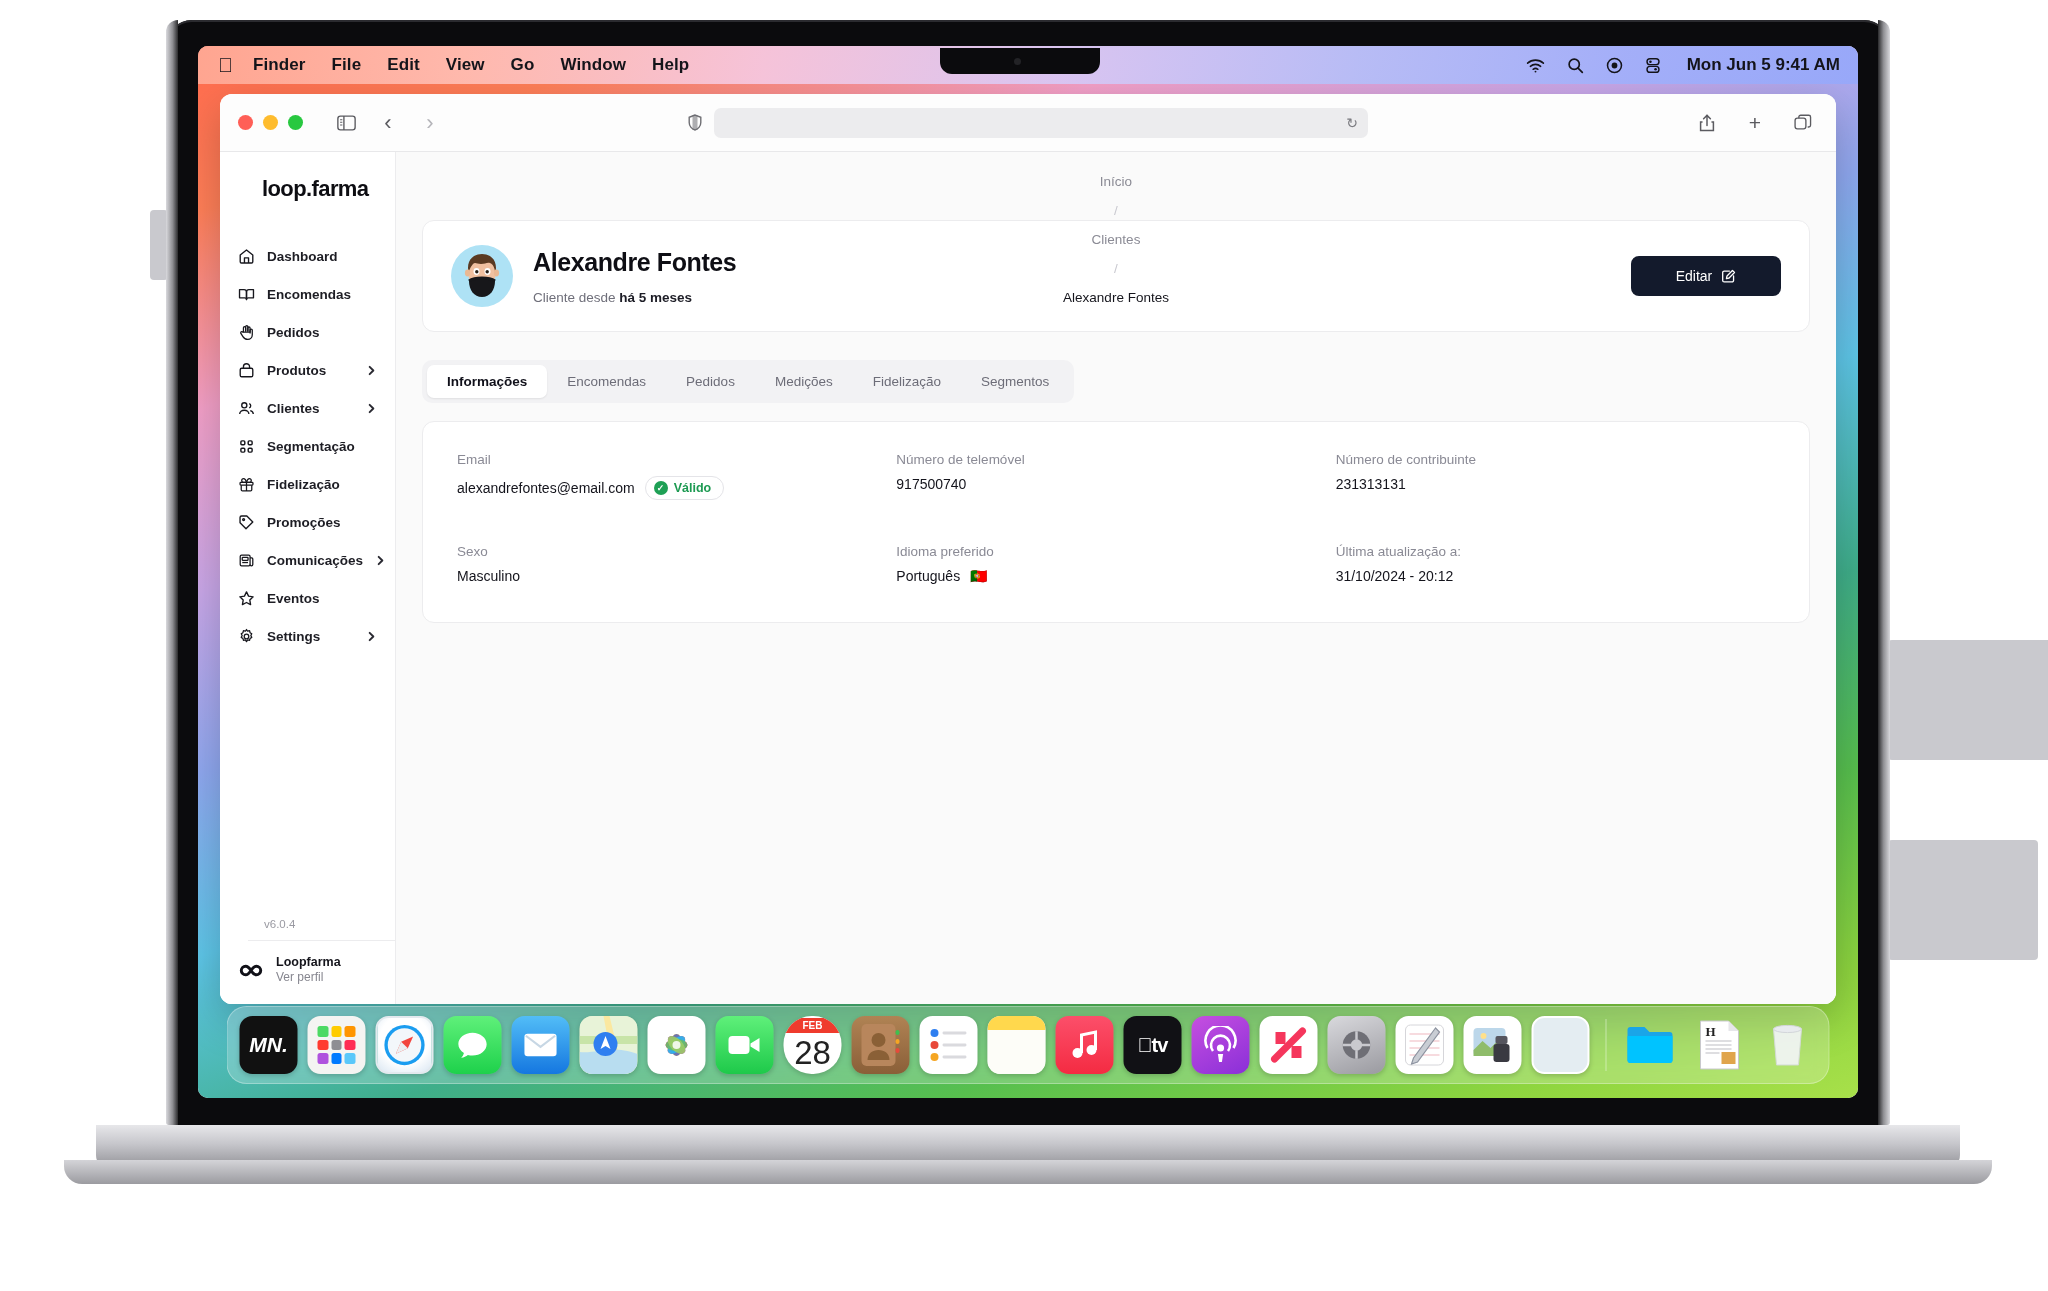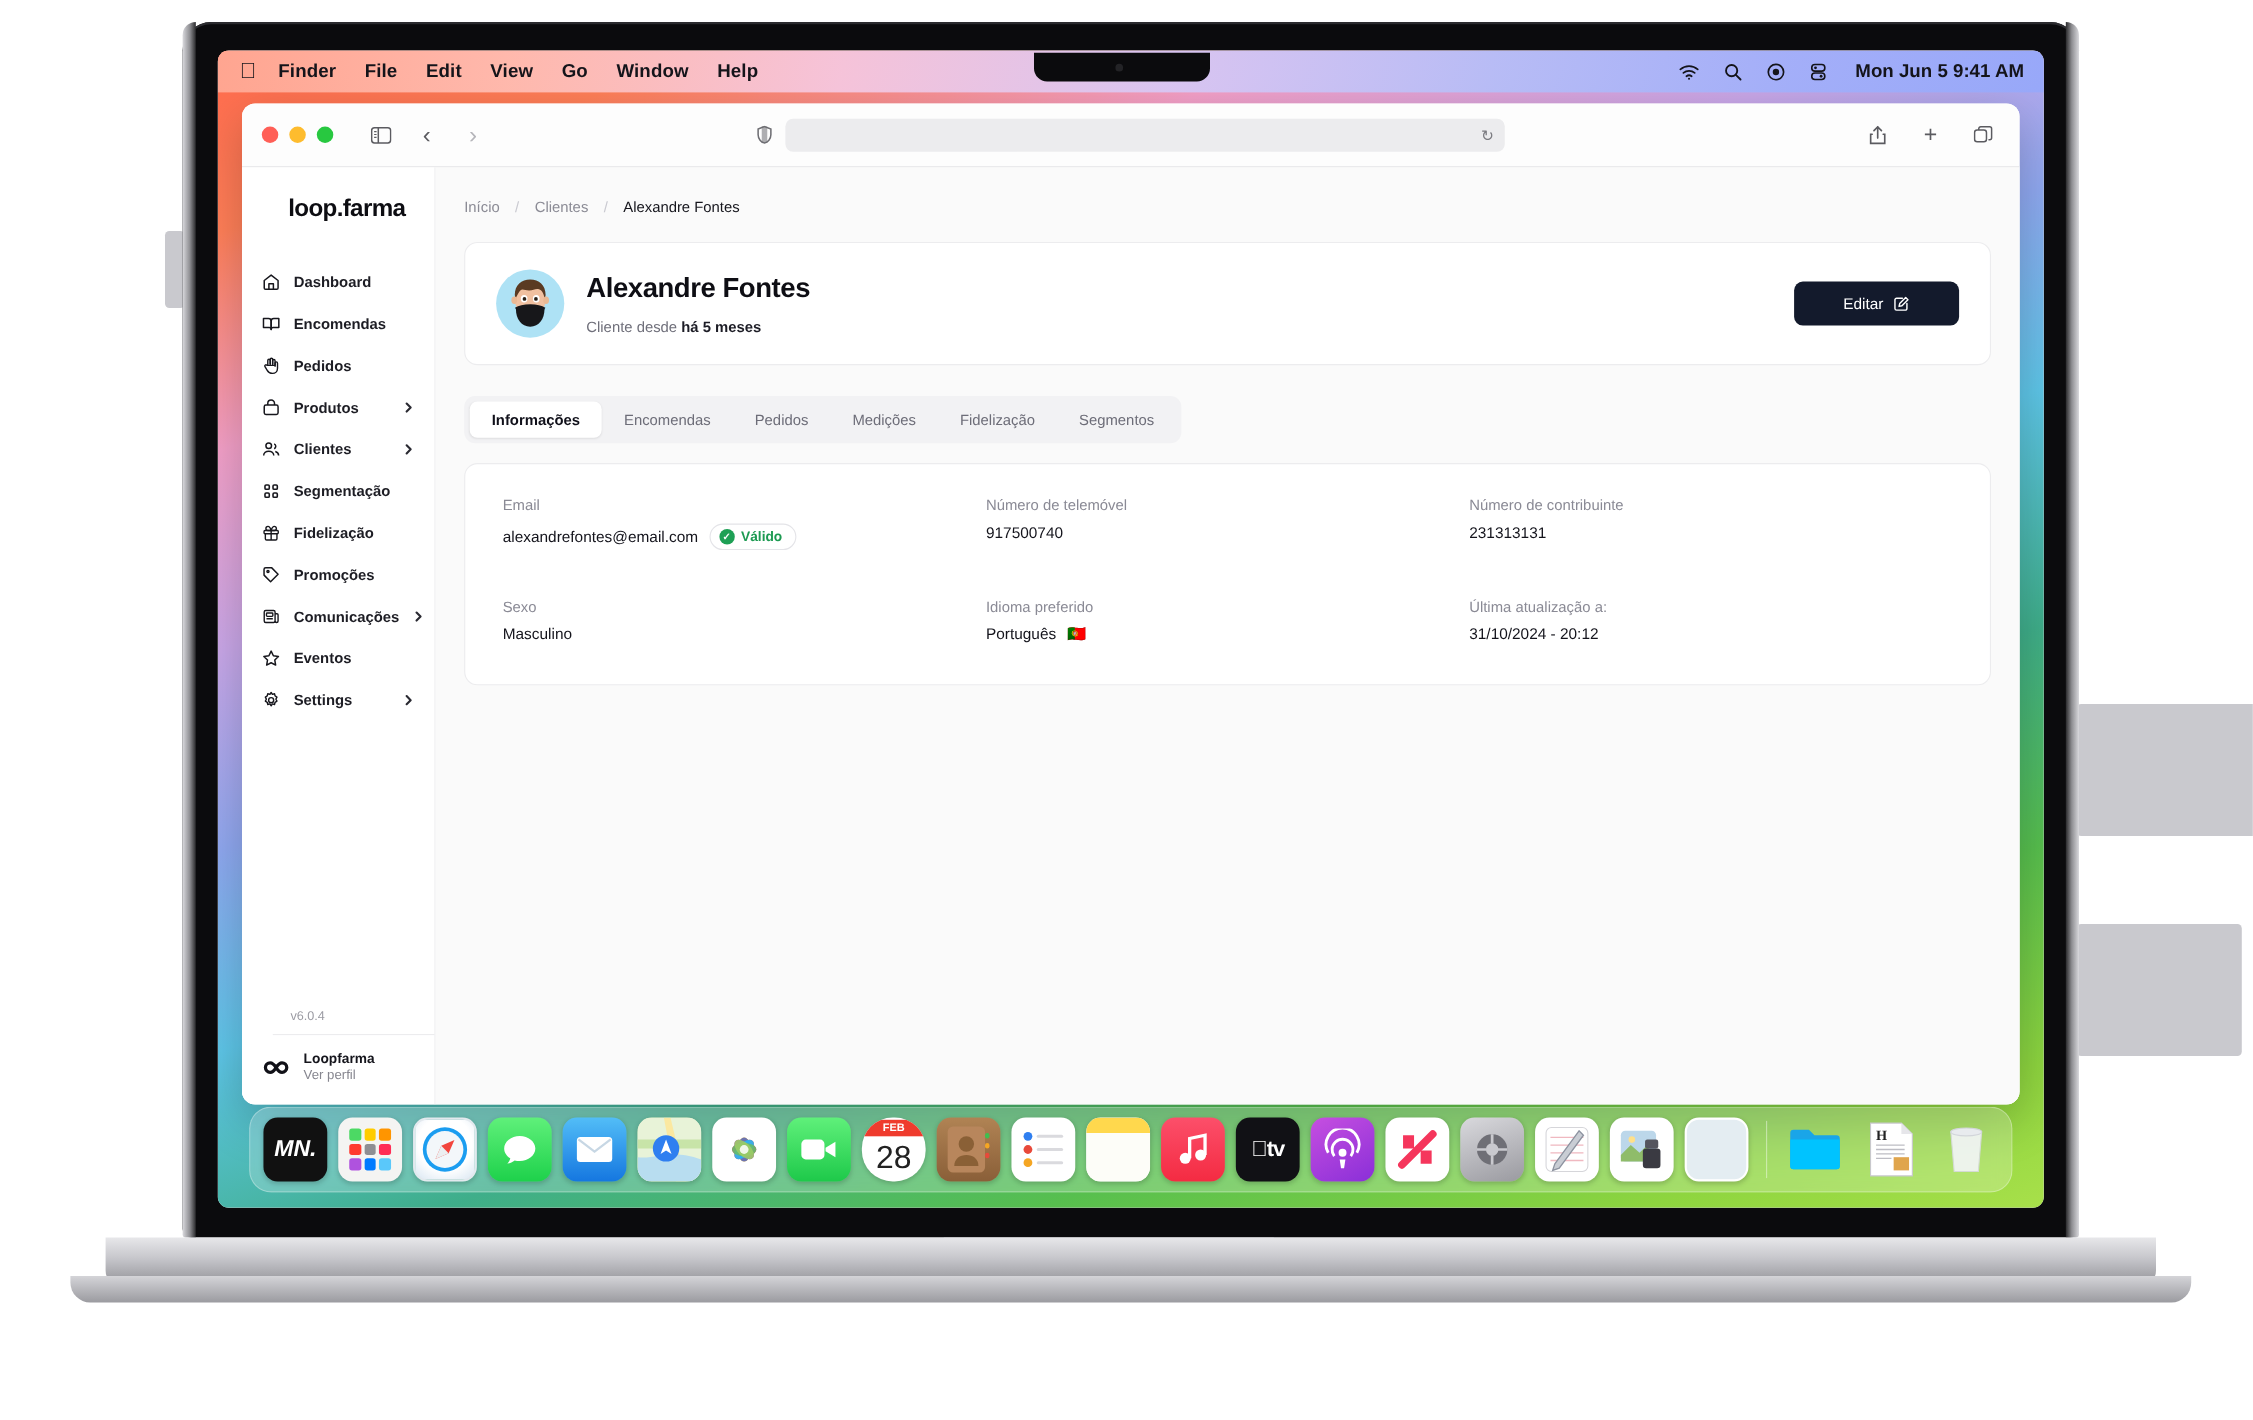--- a/index.html
+++ b/index.html
@@ -213,20 +213,21 @@
     flex: 1; min-width: 0;
     background: #fafafa;
     padding: 22px 26px 0 26px;
     overflow: hidden;
   }
 
   .breadcrumb {
     display:flex; align-items:center; gap: 14px;
     height: 28px; margin-bottom: 18px;
     font-size: 13.5px;
+    flex-direction: column;
   }
   .bc-link { color: #8b8b95; }
   .bc-sep { color: #c9c9d0; }
   .bc-current { color: #15151c; font-weight: 500; }
 
   .card {
     background:#fff;
     border: 1px solid #ececee;
     border-radius: 12px;
   }
@@ -771,21 +772,21 @@
 
       <div class="dock-icon" style="background:linear-gradient(180deg,#5ff07a,#1ec94a);">
         <svg width="34" height="22" viewBox="0 0 34 22">
           <rect x="1" y="2" width="21" height="18" rx="4" fill="#fff"></rect>
           <path d="M23 9.5 32 4v14l-9-5.5z" fill="#fff"></path>
         </svg>
       </div>
 
       <div class="dock-icon" style="background:#fff;flex-direction:column;border-radius:28px;">
         <div style="background:#ef3b2d;color:#fff;font-size:10px;font-weight:700;width:100%;text-align:center;line-height:15px;">FEB</div>
-        <div style="color:#222;font-size:29px;font-weight:400;line-height:40px;">28</div>
+        <div style="color:#222;font-size:33px;font-weight:400;line-height:40px;">28</div>
       </div>
 
       <div class="dock-icon" style="background:linear-gradient(180deg,#b08354,#8a5f38);">
         <svg width="42" height="46" viewBox="0 0 42 46">
           <rect x="2" y="2" width="34" height="42" rx="5" fill="#b8865c"></rect>
           <circle cx="19" cy="18" r="7" fill="#8a6036"></circle>
           <path d="M8 38c0-6.5 5-10 11-10s11 3.5 11 10z" fill="#8a6036"></path>
           <rect x="36" y="8" width="4" height="5" rx="2" fill="#3fbf4f"></rect>
           <rect x="36" y="17" width="4" height="5" rx="2" fill="#f5a623"></rect>
           <rect x="36" y="26" width="4" height="5" rx="2" fill="#e8493a"></rect>

